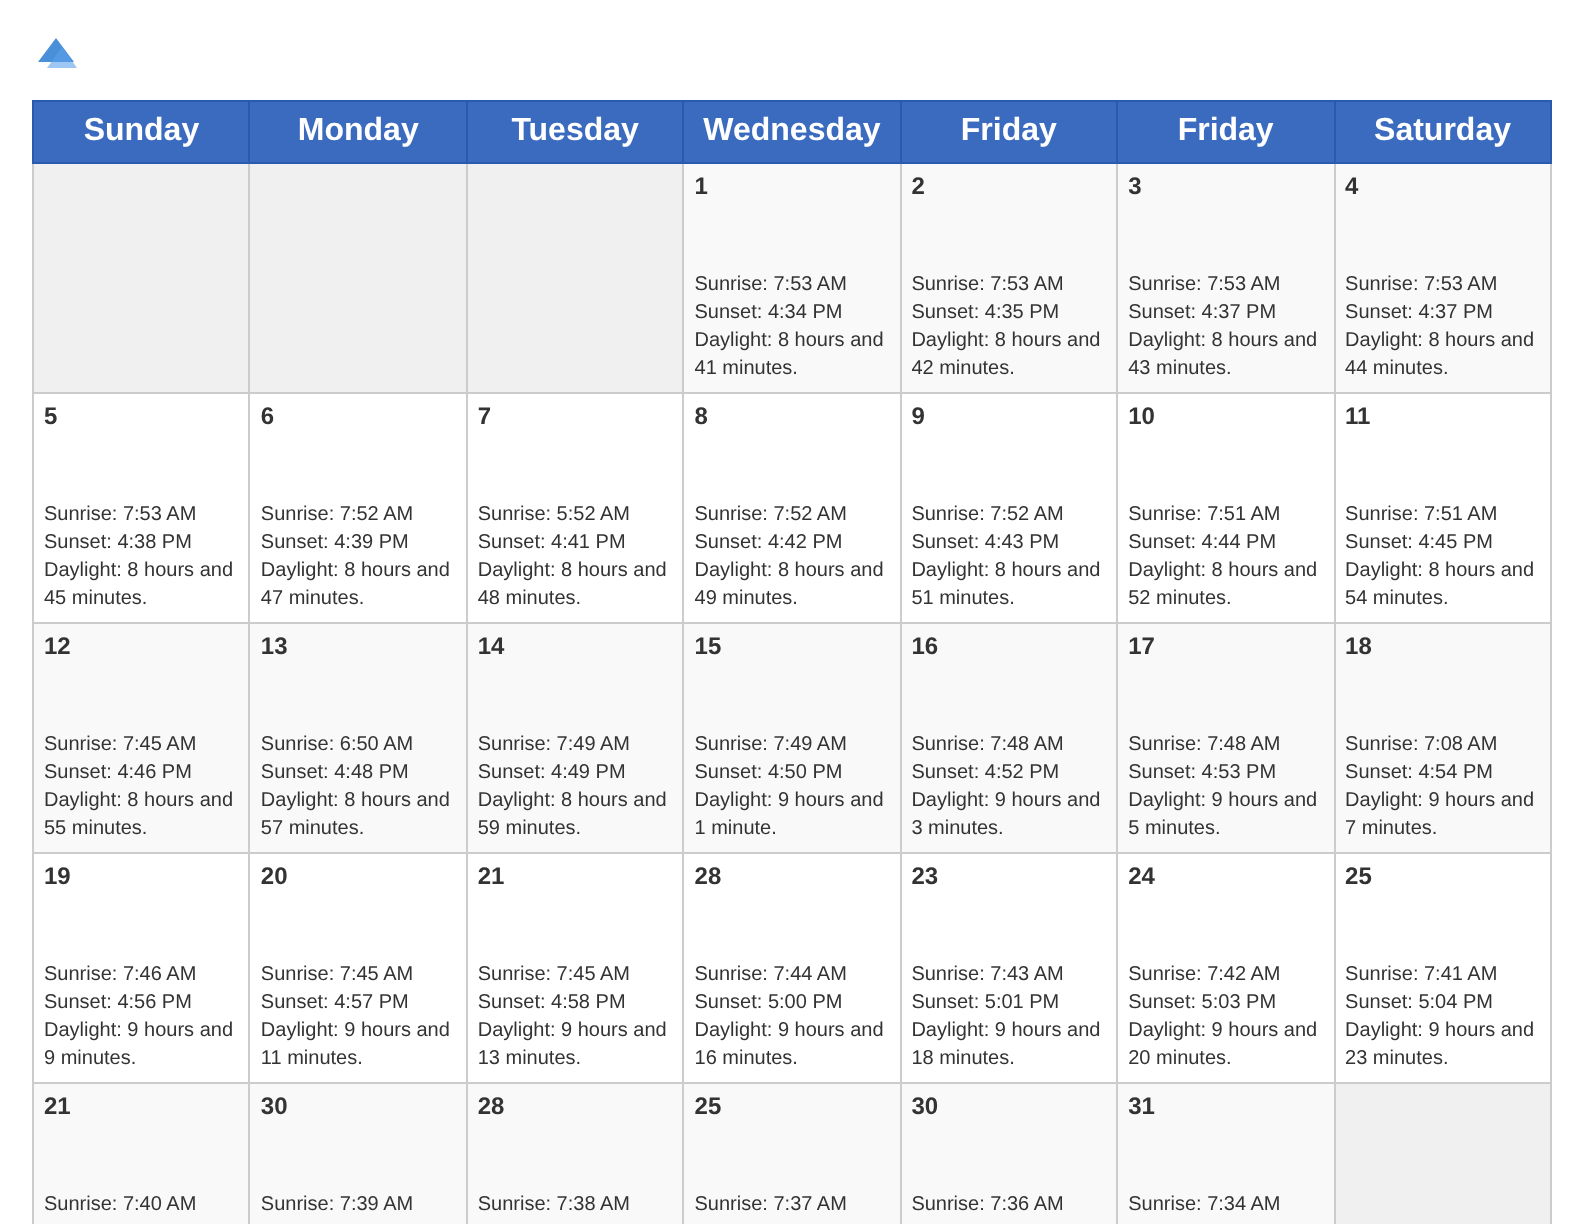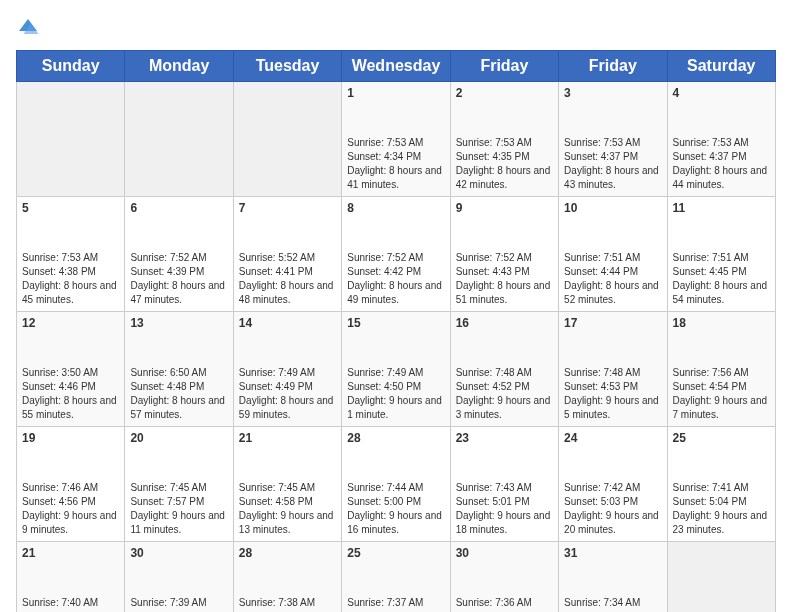--- a/index.html
+++ b/index.html
@@ -192,21 +192,21 @@
         <td>
           <span class="day-number">11</span>
           <div class="day-info">Sunrise: 7:51 AM
 Sunset: 4:45 PM
 Daylight: 8 hours and 54 minutes.</div>
         </td>
       </tr>
       <tr>
         <td>
           <span class="day-number">12</span>
-          <div class="day-info">Sunrise: 3:50 AM
+          <div class="day-info">Sunrise: 7:45 AM
 Sunset: 4:46 PM
 Daylight: 8 hours and 55 minutes.</div>
         </td>
         <td>
           <span class="day-number">13</span>
           <div class="day-info">Sunrise: 6:50 AM
 Sunset: 4:48 PM
 Daylight: 8 hours and 57 minutes.</div>
         </td>
         <td>
@@ -228,36 +228,36 @@
 Daylight: 9 hours and 3 minutes.</div>
         </td>
         <td>
           <span class="day-number">17</span>
           <div class="day-info">Sunrise: 7:48 AM
 Sunset: 4:53 PM
 Daylight: 9 hours and 5 minutes.</div>
         </td>
         <td>
           <span class="day-number">18</span>
-          <div class="day-info">Sunrise: 7:56 AM
+          <div class="day-info">Sunrise: 7:08 AM
 Sunset: 4:54 PM
 Daylight: 9 hours and 7 minutes.</div>
         </td>
       </tr>
       <tr>
         <td>
           <span class="day-number">19</span>
           <div class="day-info">Sunrise: 7:46 AM
 Sunset: 4:56 PM
 Daylight: 9 hours and 9 minutes.</div>
         </td>
         <td>
           <span class="day-number">20</span>
           <div class="day-info">Sunrise: 7:45 AM
-Sunset: 7:57 PM
+Sunset: 4:57 PM
 Daylight: 9 hours and 11 minutes.</div>
         </td>
         <td>
           <span class="day-number">21</span>
           <div class="day-info">Sunrise: 7:45 AM
 Sunset: 4:58 PM
 Daylight: 9 hours and 13 minutes.</div>
         </td>
         <td>
           <span class="day-number">28</span>

